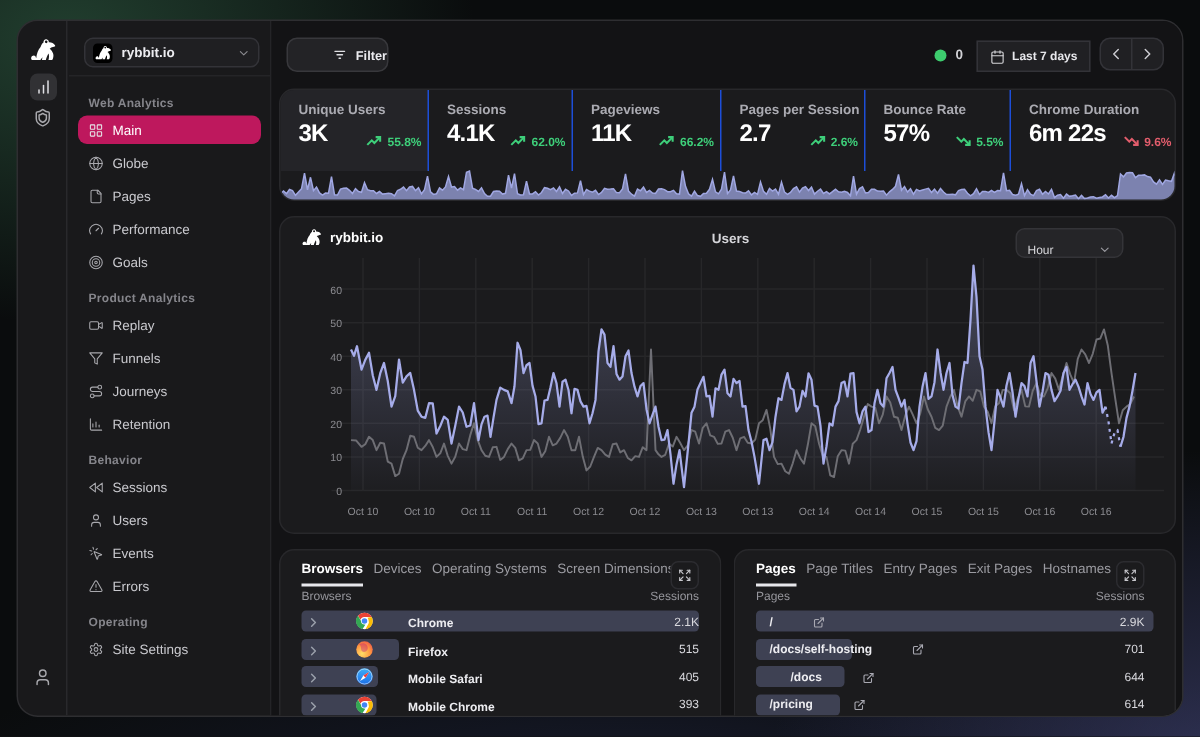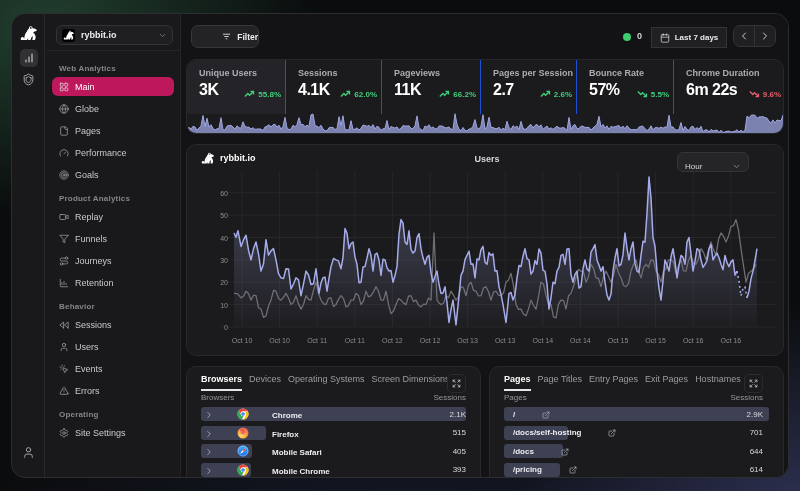--- a/index.html
+++ b/index.html
@@ -552,21 +552,21 @@
                 <path d="M10 14 21 3"></path>
                 <path d="M18 13v6a2 2 0 0 1-2 2H5a2 2 0 0 1-2-2V8a2 2 0 0 1 2-2h6"></path>
               </svg>
             </span>
           </div>
 <span class="tval">701</span>
         </div>
       <div class="trow">
           <div class="tbar" style="width:59px"></div>
 <div class="trleft">
-            <span class="tname" style="margin-left:6px">/docs</span>
+            <span class="tname" style="margin-left:20px">/docs</span>
             <span class="rext">
               <svg width="8" height="8" viewBox="0 0 24 24" fill="none" stroke="#a9a9b2" stroke-width="2.2" stroke-linecap="round" stroke-linejoin="round">
                 <path d="M15 3h6v6"></path>
                 <path d="M10 14 21 3"></path>
                 <path d="M18 13v6a2 2 0 0 1-2 2H5a2 2 0 0 1-2-2V8a2 2 0 0 1 2-2h6"></path>
               </svg>
             </span>
           </div>
 <span class="tval">644</span>
         </div>

